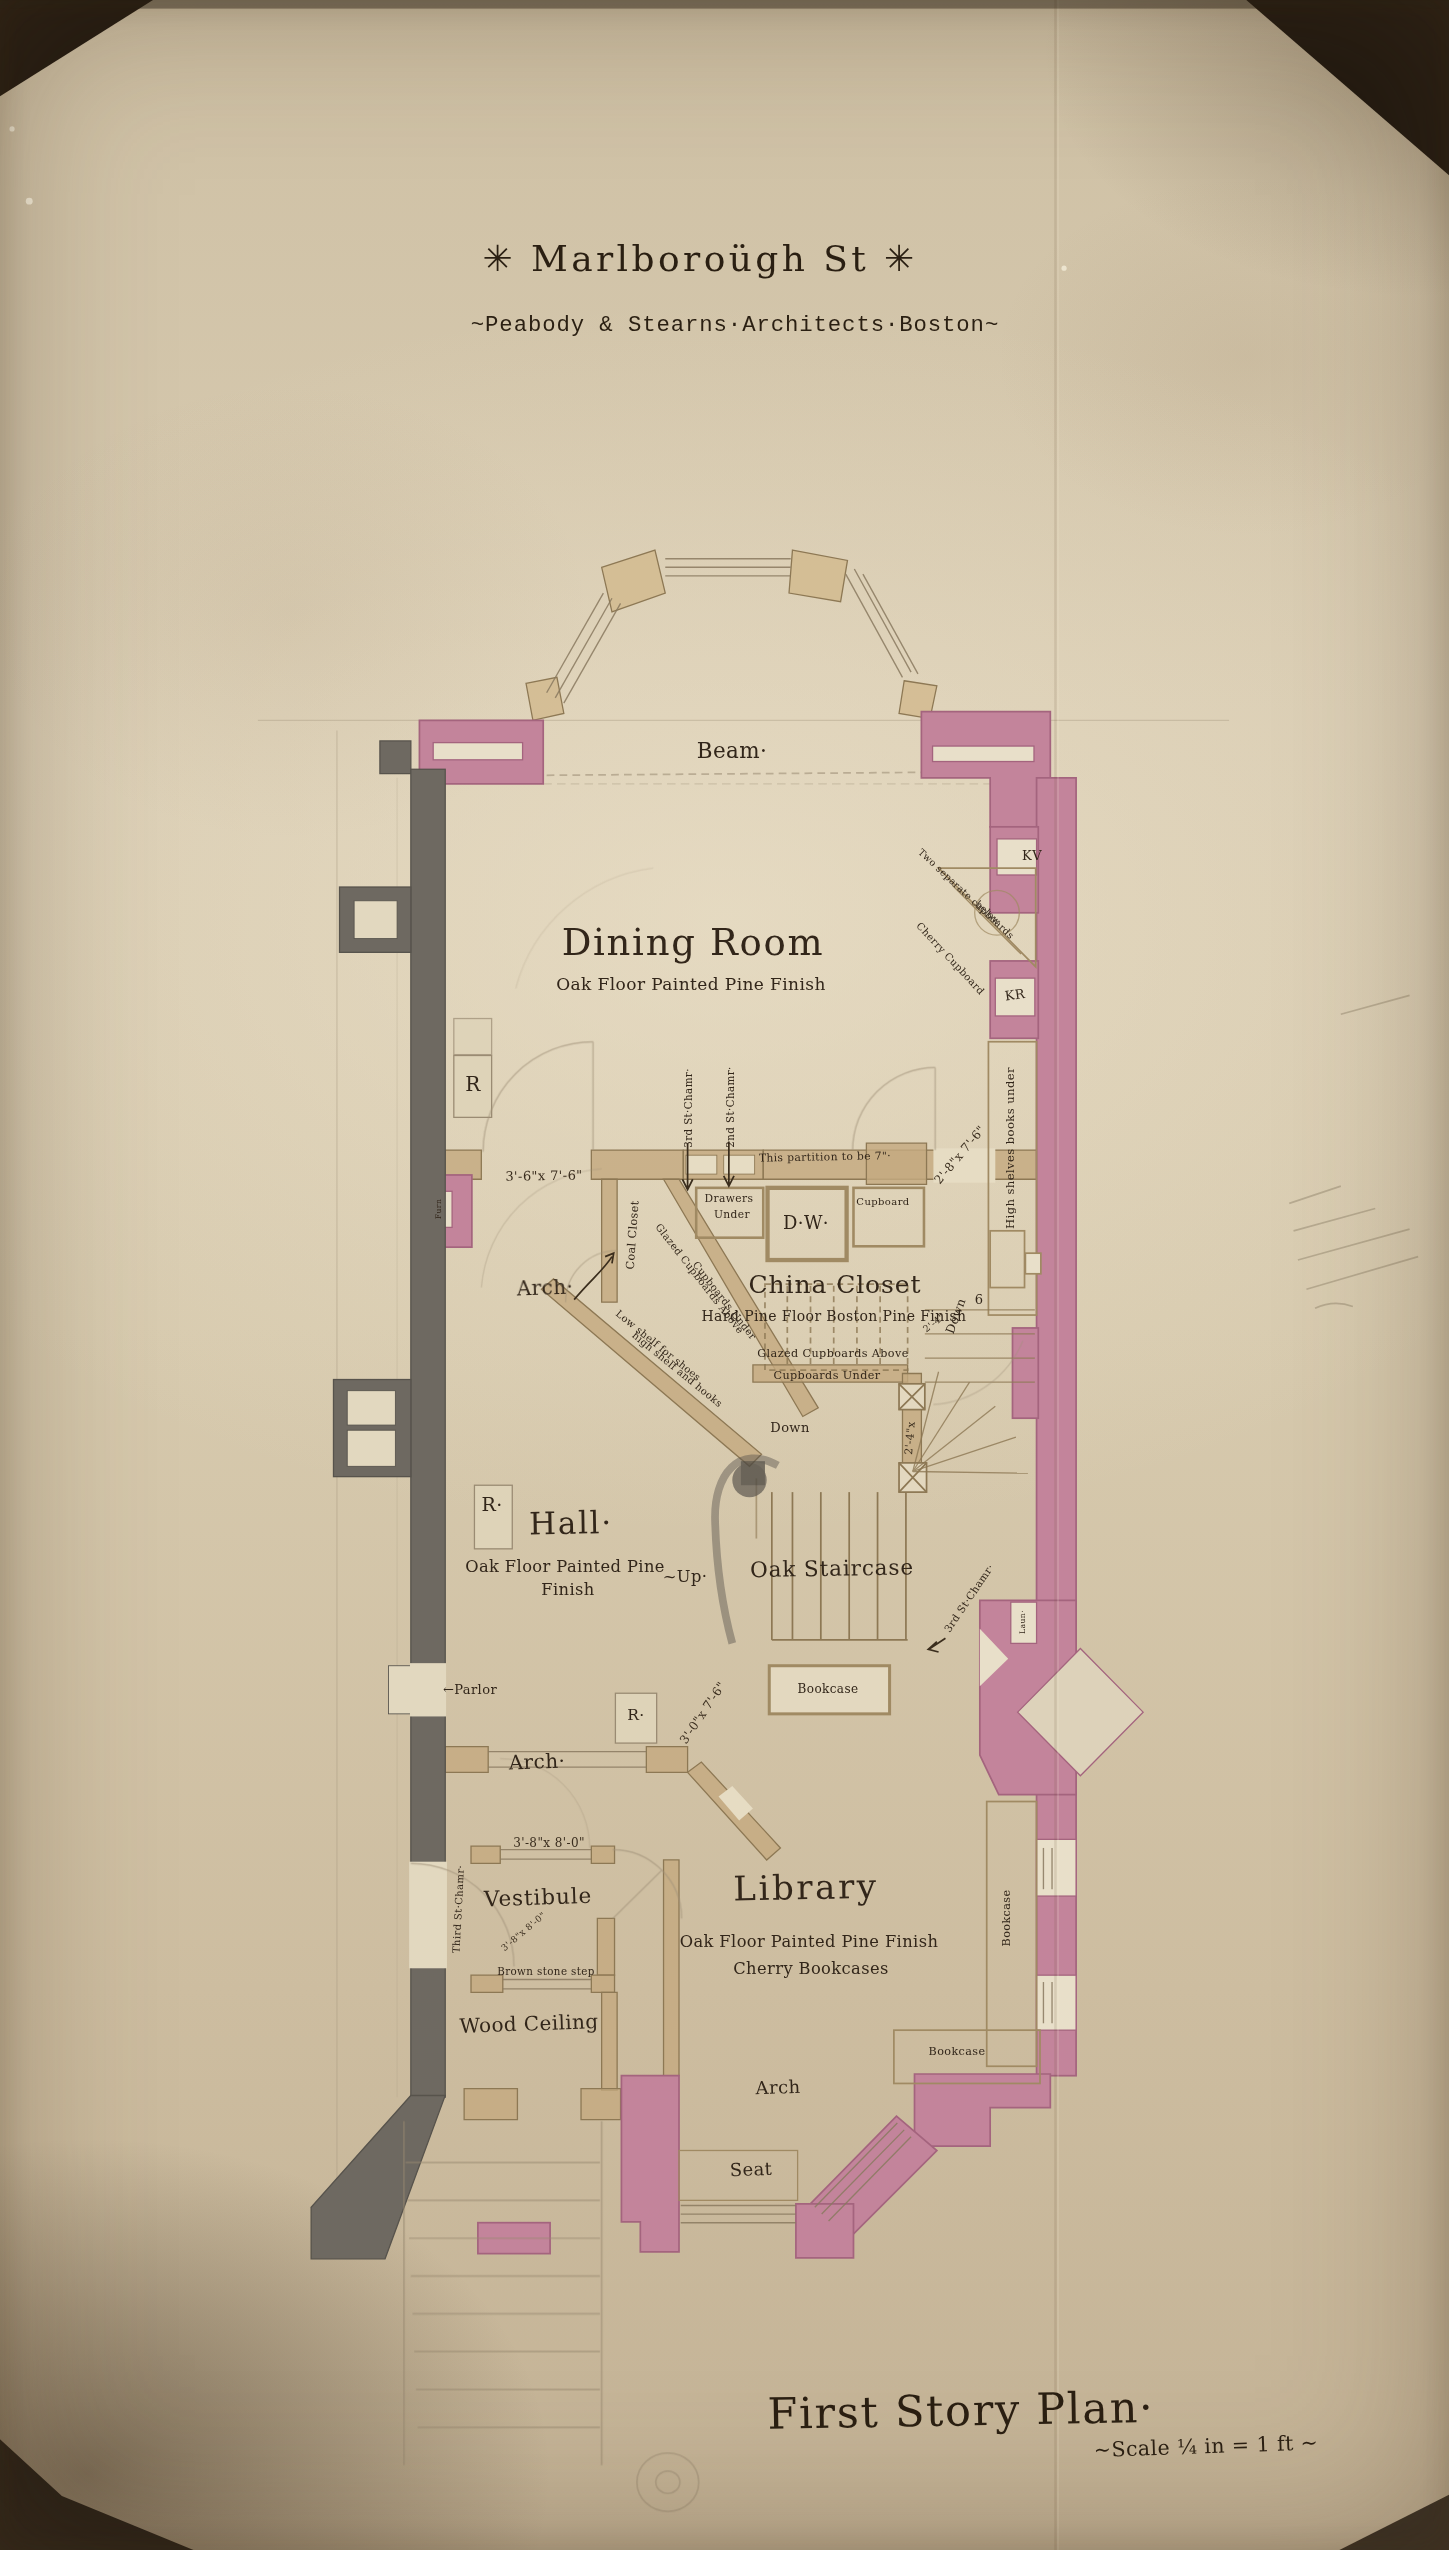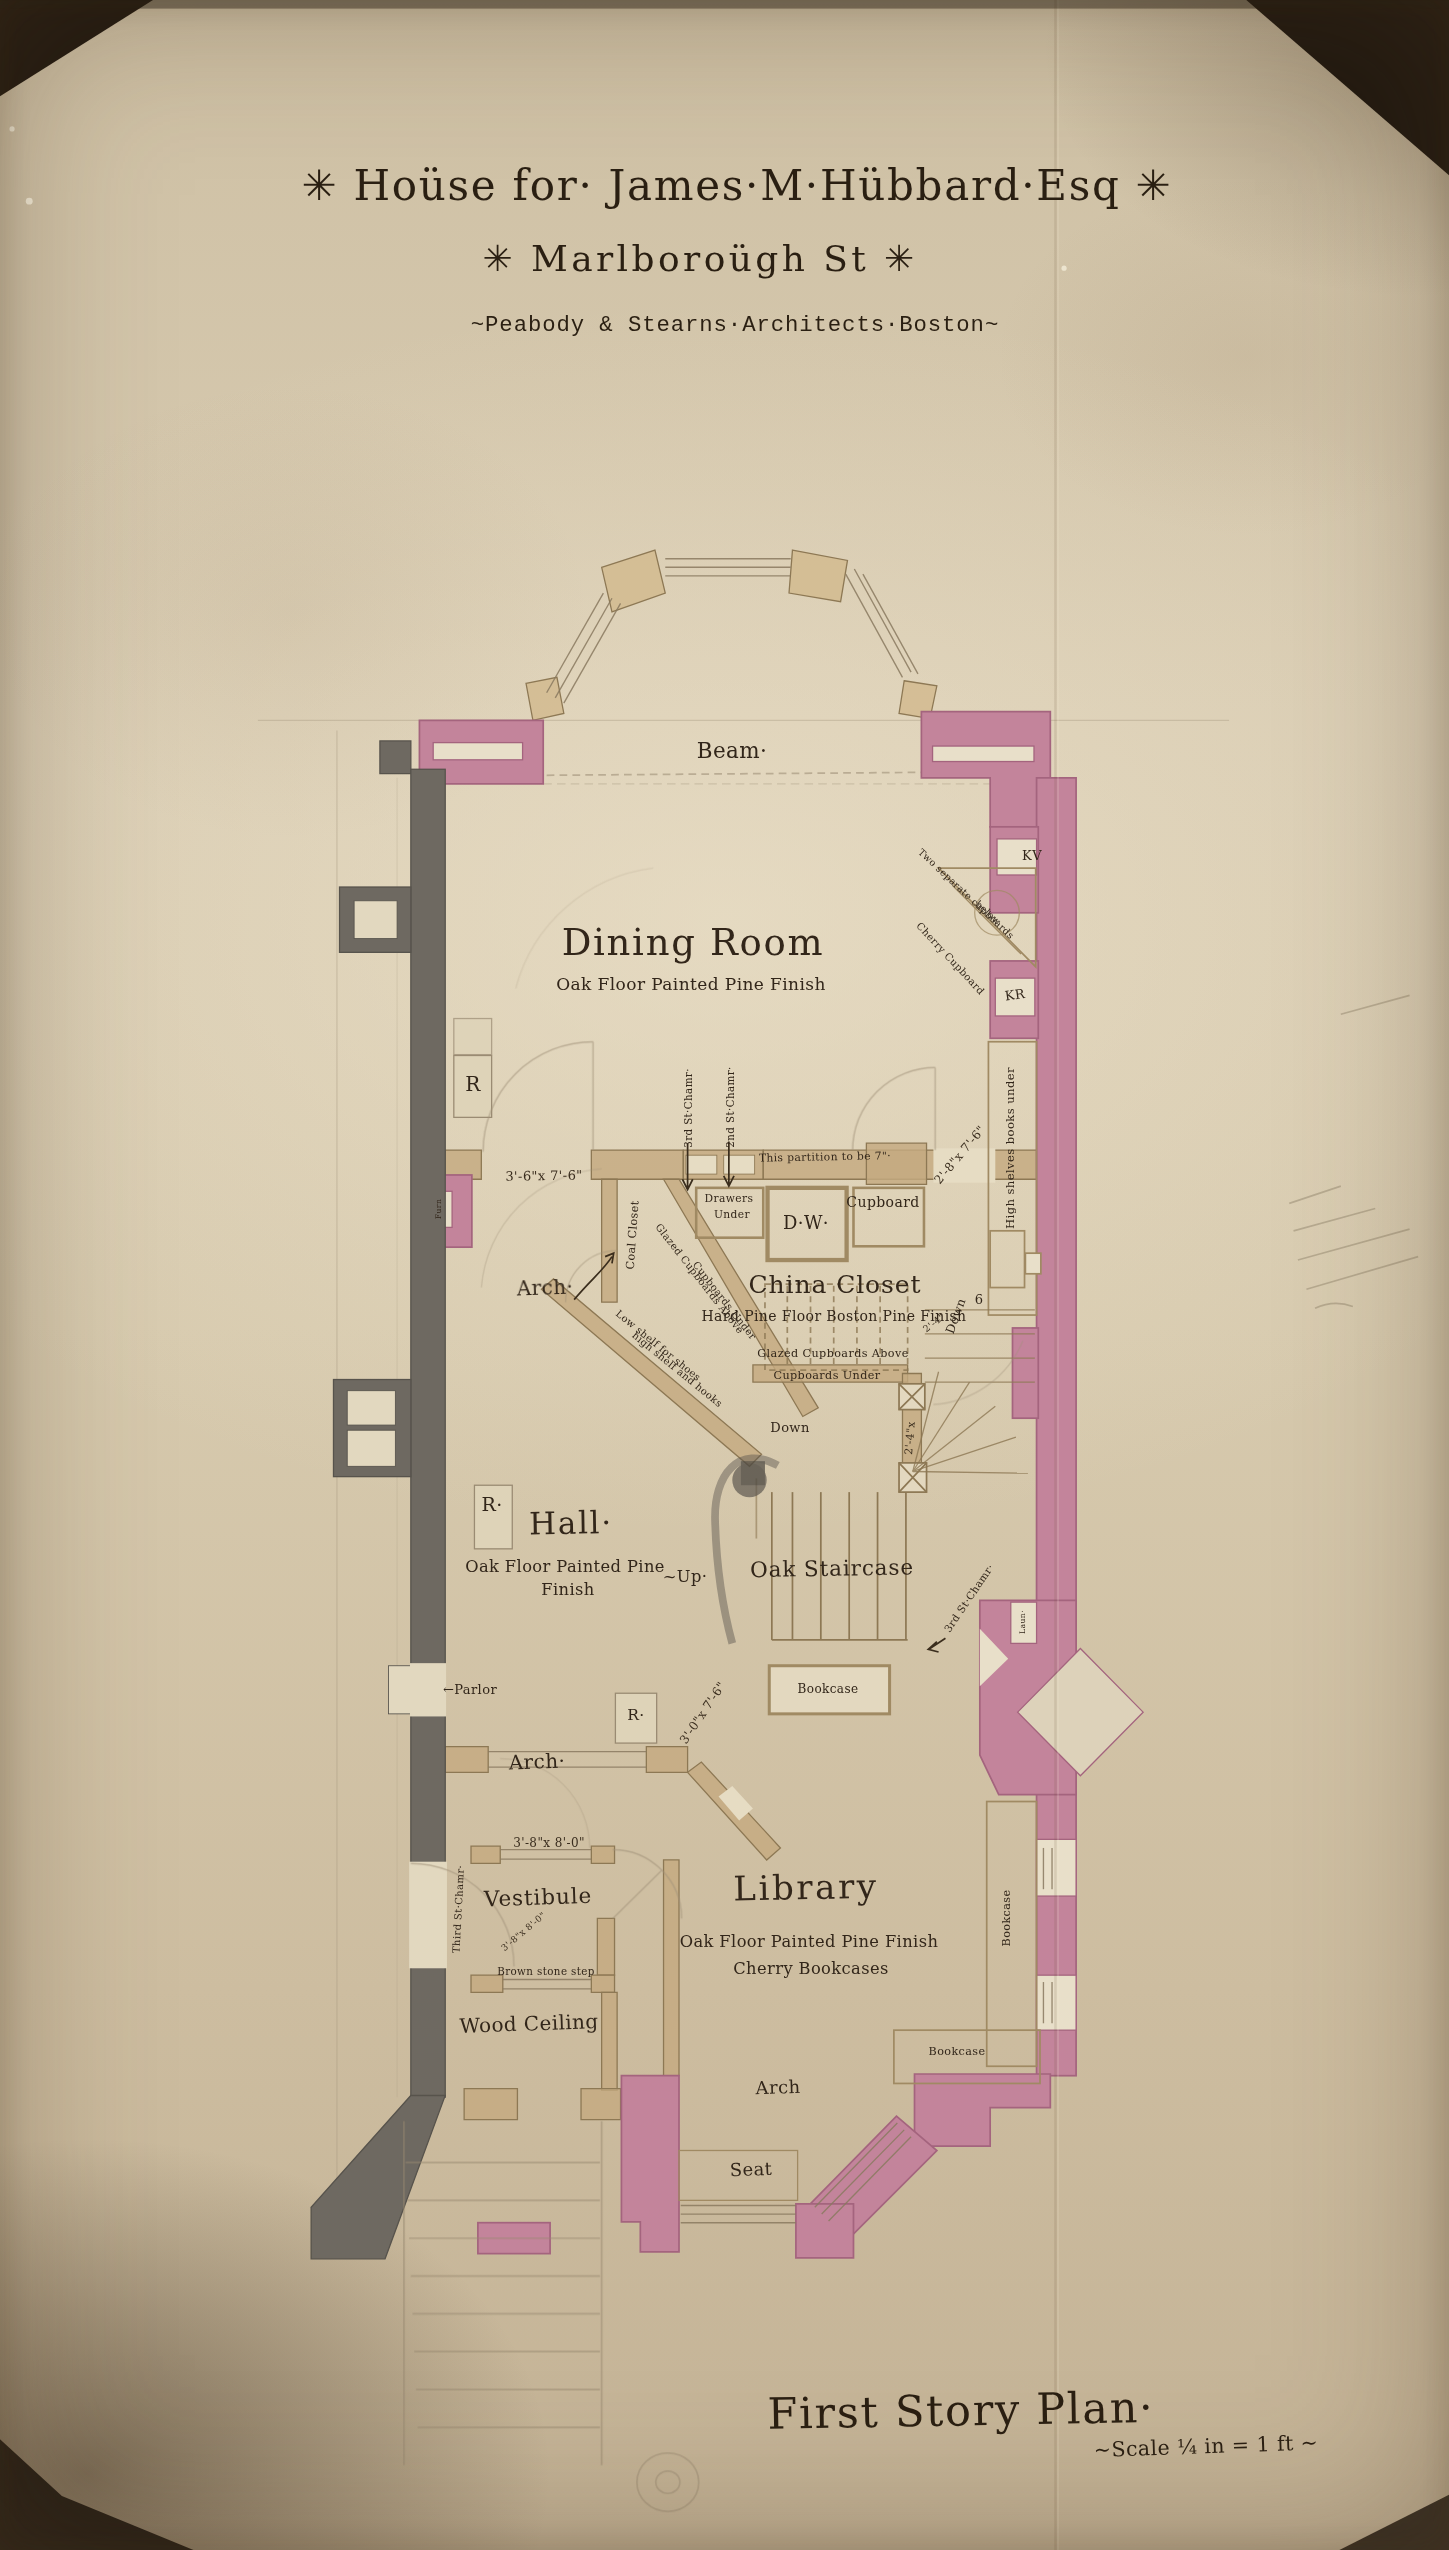--- a/index.html
+++ b/index.html
@@ -298,21 +298,20 @@
 
     <g fill="#20180f">
       <path d="M0,0 L178,0 L0,112 Z"></path>
       <path d="M1450,0 L1687,0 L1687,205 Z"></path>
       <path d="M0,2968 L0,2838 L72,2904 L228,2968 Z" opacity=".92"></path>
       <path d="M1687,2968 L1687,2902 L1556,2968 Z" opacity=".85"></path>
       <rect x="0" y="0" width="1687" height="10" opacity=".45"></rect>
     </g>
   </svg>
 
-  <div class="lbl title" style="left:737px;top:186px;font-size:42px;letter-spacing:1.7px;">✳ Hoüse for· James·M·Hübbard·Esq ✳</div>
   <div class="lbl title" style="left:700px;top:259px;font-size:36px;letter-spacing:3.4px;">✳ Marlboroügh St ✳</div>
   <div class="lbl title" style="left:735px;top:326px;font-size:22.3px;letter-spacing:0.9px;font-family:Liberation Mono, monospace;">~Peabody &amp; Stearns·Architects·Boston~</div>
 
   <div class="lbl title" style="left:961px;top:2411px;font-size:43px;letter-spacing:1.7px;transform:translate(-50%,-50%) rotate(-1deg);">First Story Plan·</div>
   <div class="lbl title" style="left:1206px;top:2447px;font-size:20.6px;transform:translate(-50%,-50%) rotate(-2deg);">~Scale ¼ in = 1 ft ~</div>
 
   <div class="lbl" style="left:693px;top:943px;font-size:37px;letter-spacing:1.7px;">Dining Room</div>
   <div class="lbl" style="left:691px;top:985px;font-size:17px;">Oak Floor Painted Pine Finish</div>
   <div class="lbl" style="left:732px;top:751px;font-size:21.5px;">Beam·</div>
   <div class="lbl" style="left:966px;top:894px;font-size:9.5px;transform:translate(-50%,-50%) rotate(43deg);">Two separate cupboards</div>
@@ -325,21 +324,21 @@
   <div class="lbl" style="left:1010px;top:1148px;font-size:11.6px;transform:translate(-50%,-50%) rotate(-90deg);">High shelves books under</div>
   <div class="lbl" style="left:688px;top:1108px;font-size:10.3px;transform:translate(-50%,-50%) rotate(-90deg);">3rd St·Chamr·</div>
   <div class="lbl" style="left:730px;top:1107px;font-size:10.3px;transform:translate(-50%,-50%) rotate(-90deg);">2nd St·Chamr·</div>
 
   <div class="lbl" style="left:825px;top:1157px;font-size:10.7px;transform:translate(-50%,-50%) rotate(-1deg);">This partition to be 7"·</div>
   <div class="lbl dim" style="left:544px;top:1176px;font-size:13px;transform:translate(-50%,-50%) rotate(-1deg);">3'-6"x 7'-6"</div>
   <div class="lbl" style="left:633px;top:1235px;font-size:11.2px;transform:translate(-50%,-50%) rotate(-86deg);">Coal Closet</div>
   <div class="lbl" style="left:729px;top:1199px;font-size:10.7px;">Drawers</div>
   <div class="lbl" style="left:732px;top:1215px;font-size:10.7px;">Under</div>
   <div class="lbl" style="left:806px;top:1223px;font-size:18px;">D·W·</div>
-  <div class="lbl" style="left:883px;top:1202px;font-size:14px;">Cupboard</div>
+  <div class="lbl" style="left:883px;top:1202px;font-size:10px;">Cupboard</div>
   <div class="lbl" style="left:835px;top:1285px;font-size:25px;letter-spacing:0.9px;text-align:right;">China Closet</div>
   <div class="lbl" style="left:834px;top:1316px;font-size:14px;">Hard Pine Floor Boston Pine Finish</div>
   <div class="lbl" style="left:699px;top:1279px;font-size:10px;transform:translate(-50%,-50%) rotate(52deg);">Glazed Cupboards Above</div>
   <div class="lbl" style="left:724px;top:1301px;font-size:10px;transform:translate(-50%,-50%) rotate(52deg);">Cupboards Under</div>
   <div class="lbl" style="left:658px;top:1346px;font-size:10px;transform:translate(-50%,-50%) rotate(39deg);">Low shelf for shoes</div>
   <div class="lbl" style="left:677px;top:1370px;font-size:10px;transform:translate(-50%,-50%) rotate(39deg);">high shelf and hooks</div>
   <div class="lbl" style="left:545px;top:1288px;font-size:20px;transform:translate(-50%,-50%) rotate(-2deg);">Arch·</div>
   <div class="lbl" style="left:833px;top:1354px;font-size:11.2px;">Glazed Cupboards Above</div>
   <div class="lbl" style="left:827px;top:1376px;font-size:11.2px;">Cupboards Under</div>
   <div class="lbl" style="left:790px;top:1428px;font-size:13px;">Down</div>

